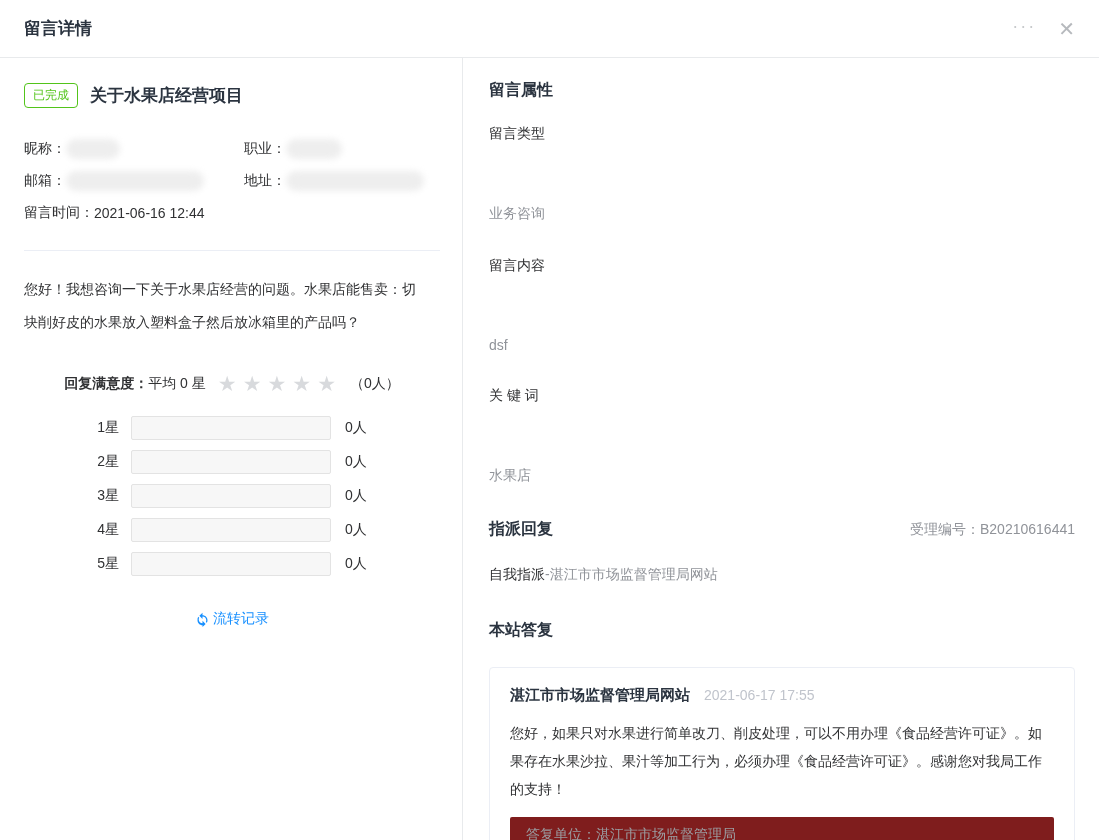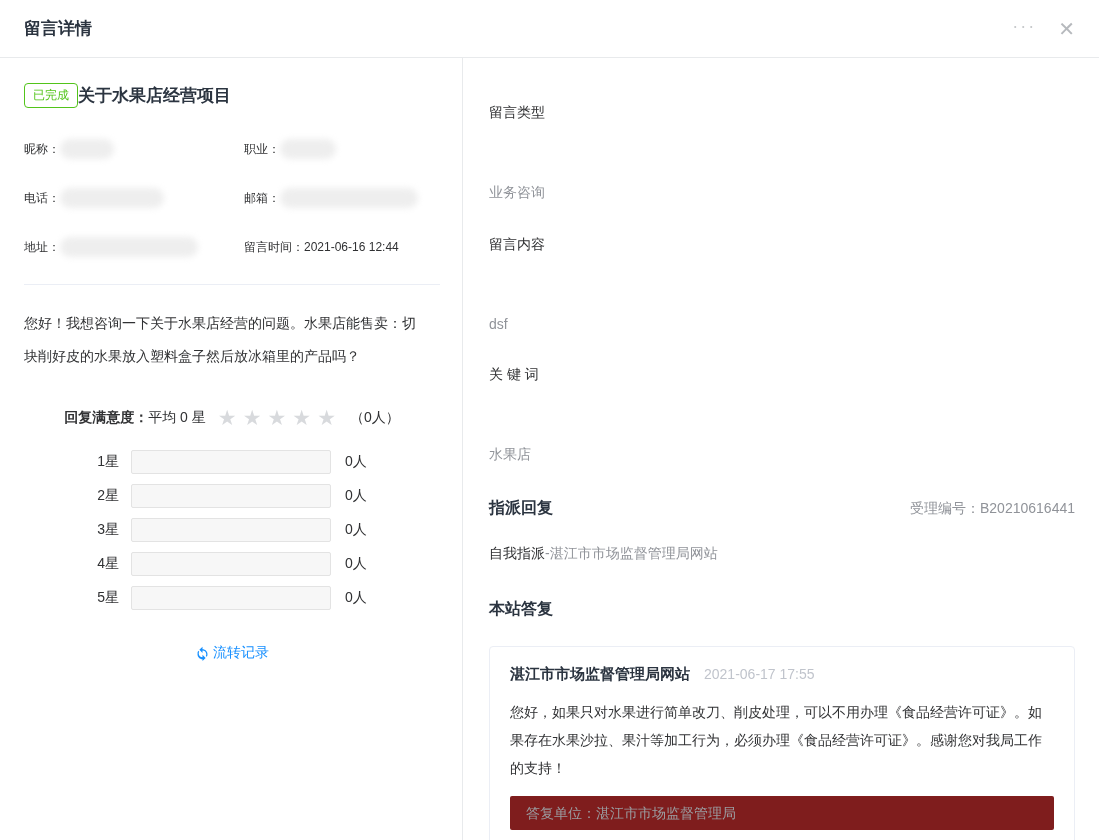--- a/index.html
+++ b/index.html
@@ -33,24 +33,24 @@
     width:463px;flex:0 0 463px;border-right:1px solid var(--border);
     padding:25px 22px 0 24px;
   }
   .col-right{flex:1;padding:22px 24px 0 26px;}
   
   .title-row{display:flex;align-items:center;}
   .badge{
     border:1px solid var(--success);color:var(--success);
     font-size:12px;padding:3px 8px;border-radius:4px;background:#fff;
   }
-  .msg-title{font-size:17px;font-weight:bold;color:var(--text-dark);}
+  .msg-title{font-size:17px;font-weight:bold;color:var(--text-dark);margin-left:12px;}
   .info-grid{
     margin-top:30px;display:grid;grid-template-columns:220px 1fr;
-    row-gap:27px;font-size:12px;color:var(--text-body);
+    row-gap:10px;font-size:14px;color:var(--text-body);
   }
   .info-item{display:flex;align-items:center;height:22px;}
   .redact{
     display:inline-block;height:20px;border-radius:10px;
     background:#eeeeee;filter:blur(3px);
   }
   .divider{border-top:1px solid var(--border-light);margin:26px 0 0 0;}
   .message-text{
     margin-top:22px;font-size:14px;line-height:33px;color:var(--text-body);
     width:400px;
@@ -129,24 +129,20 @@
     <div class="info-grid">
       <div class="info-item">
         <span>昵称：</span>
         <span class="redact" style="width:54px"></span>
       </div>
       <div class="info-item">
         <span>职业：</span>
         <span class="redact" style="width:56px"></span>
       </div>
       <div class="info-item">
-        <span>电话：</span>
-        <span class="redact" style="width:104px"></span>
-      </div>
-      <div class="info-item">
         <span>邮箱：</span>
         <span class="redact" style="width:138px"></span>
       </div>
       <div class="info-item">
         <span>地址：</span>
         <span class="redact" style="width:138px"></span>
       </div>
       <div class="info-item">
         <span>留言时间：</span>
         <span>2021-06-16 12:44</span>
@@ -196,20 +192,21 @@
       <svg viewBox="0 0 24 24" width="15" height="15">
         <path fill="#1890ff" d="M12 4V1L7 6l5 5V7c3.31 0 6 2.69 6 6 0 1.01-.25 1.97-.7 2.8l1.46 1.46A7.93 7.93 0 0 0 20 13c0-4.42-3.58-8-8-8zm0 14c-3.31 0-6-2.69-6-6 0-1.01.25-1.97.7-2.8L5.24 7.74A7.93 7.93 0 0 0 4 13c0 4.42 3.58 8 8 8v3l5-5-5-5v4z"></path>
       </svg>
       <span>流转记录</span>
     </div>
 
   </div>
 
   <div class="col-right">
 
+    <div class="sec-heading">留言属性</div>
 
     <div class="attr-rows">
       <div class="attr-row">
         <span class="attr-label">留言类型</span>
         <span class="attr-value">业务咨询</span>
       </div>
       <div class="attr-row">
         <span class="attr-label">留言内容</span>
         <span class="attr-value">dsf</span>
       </div>

